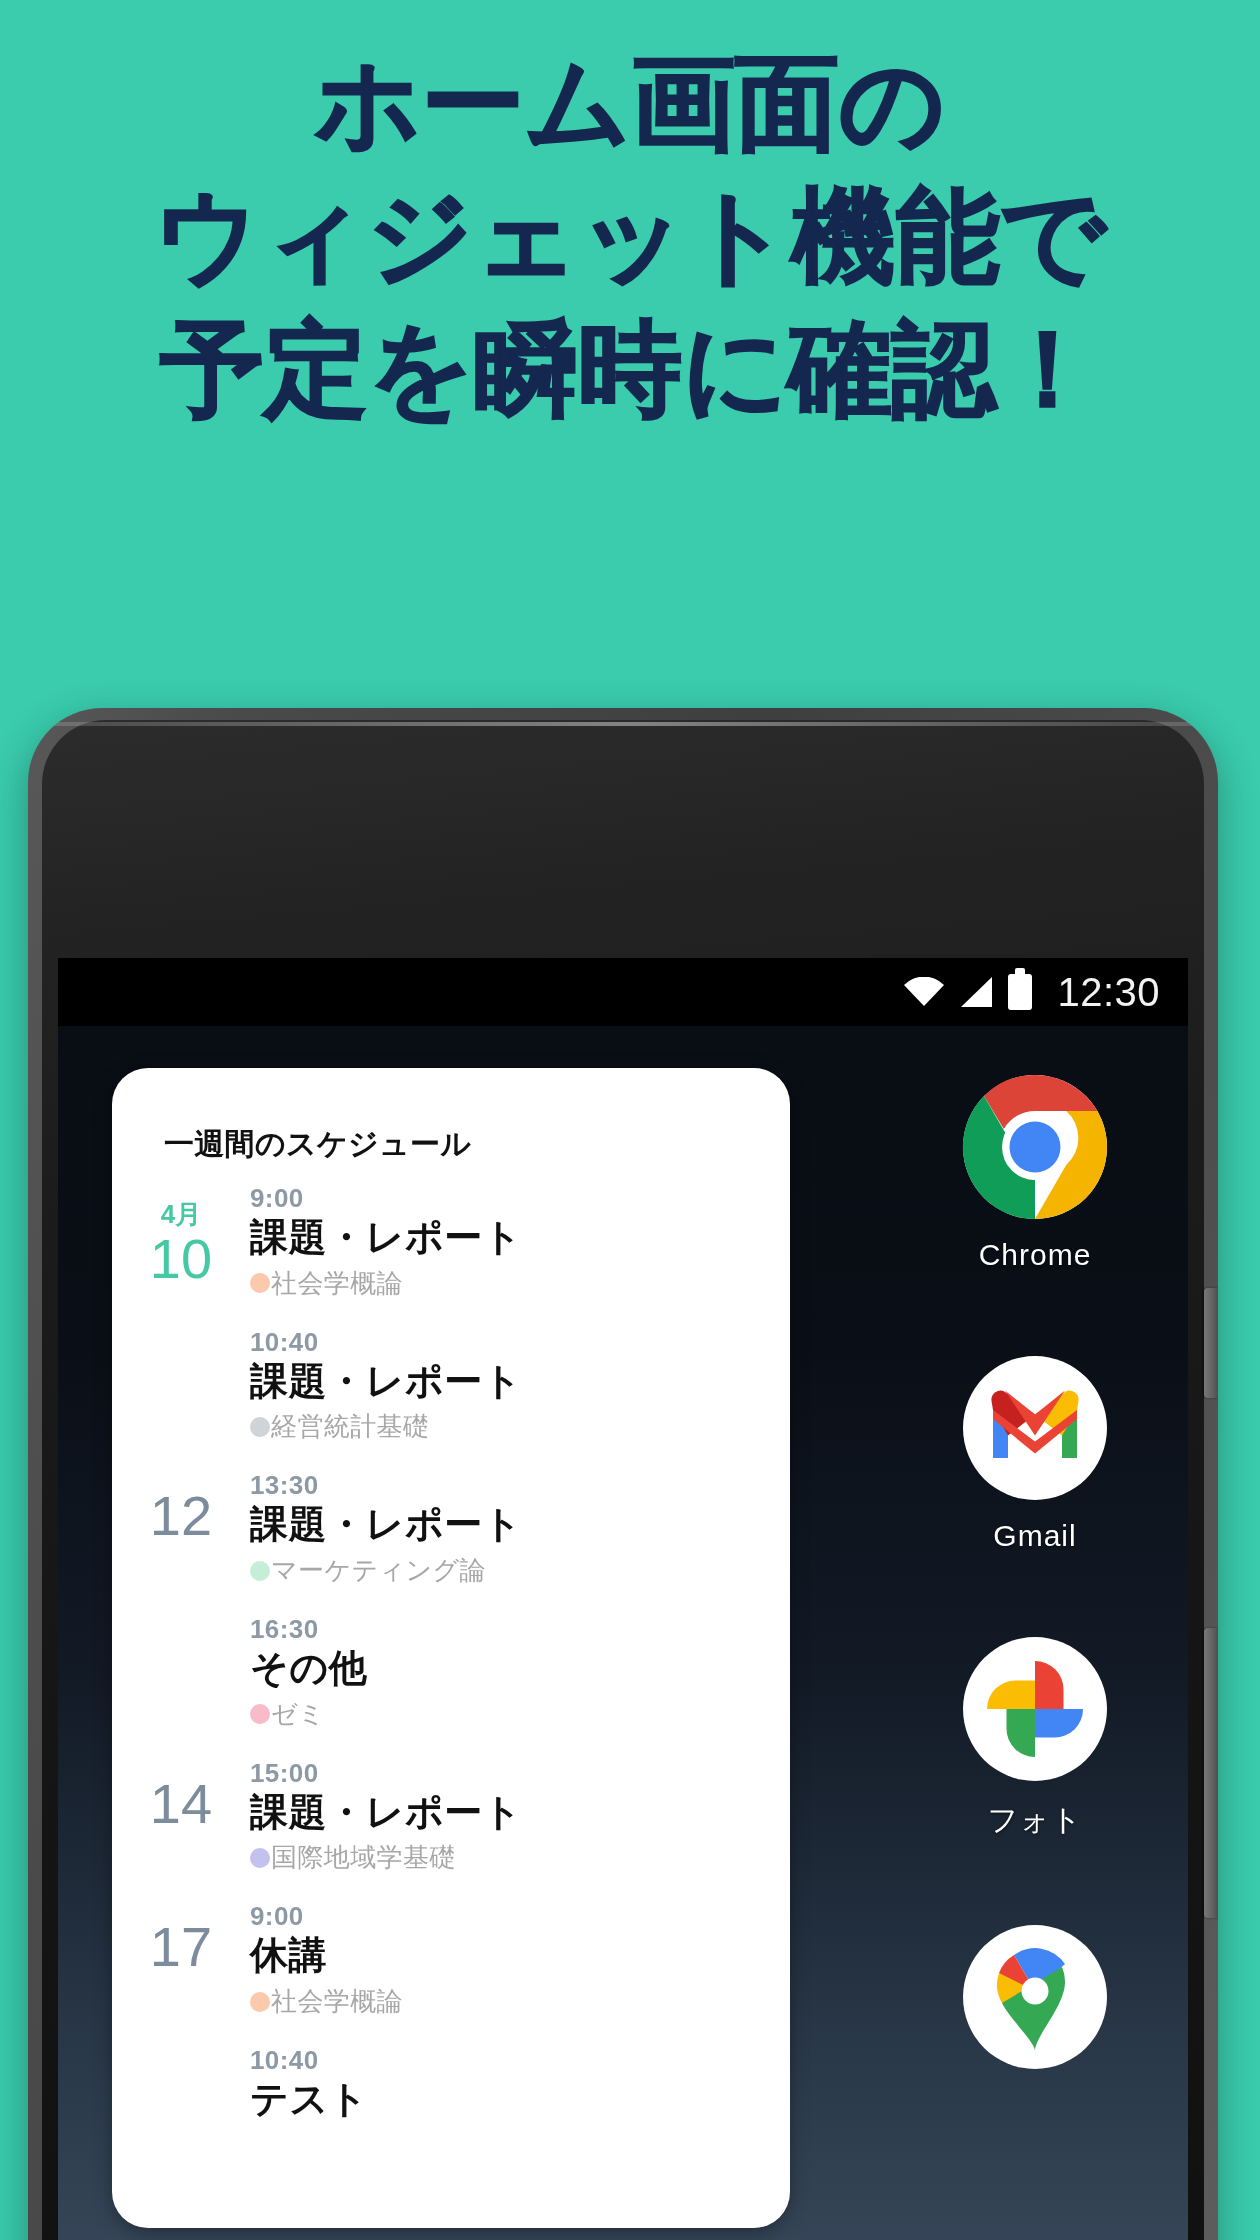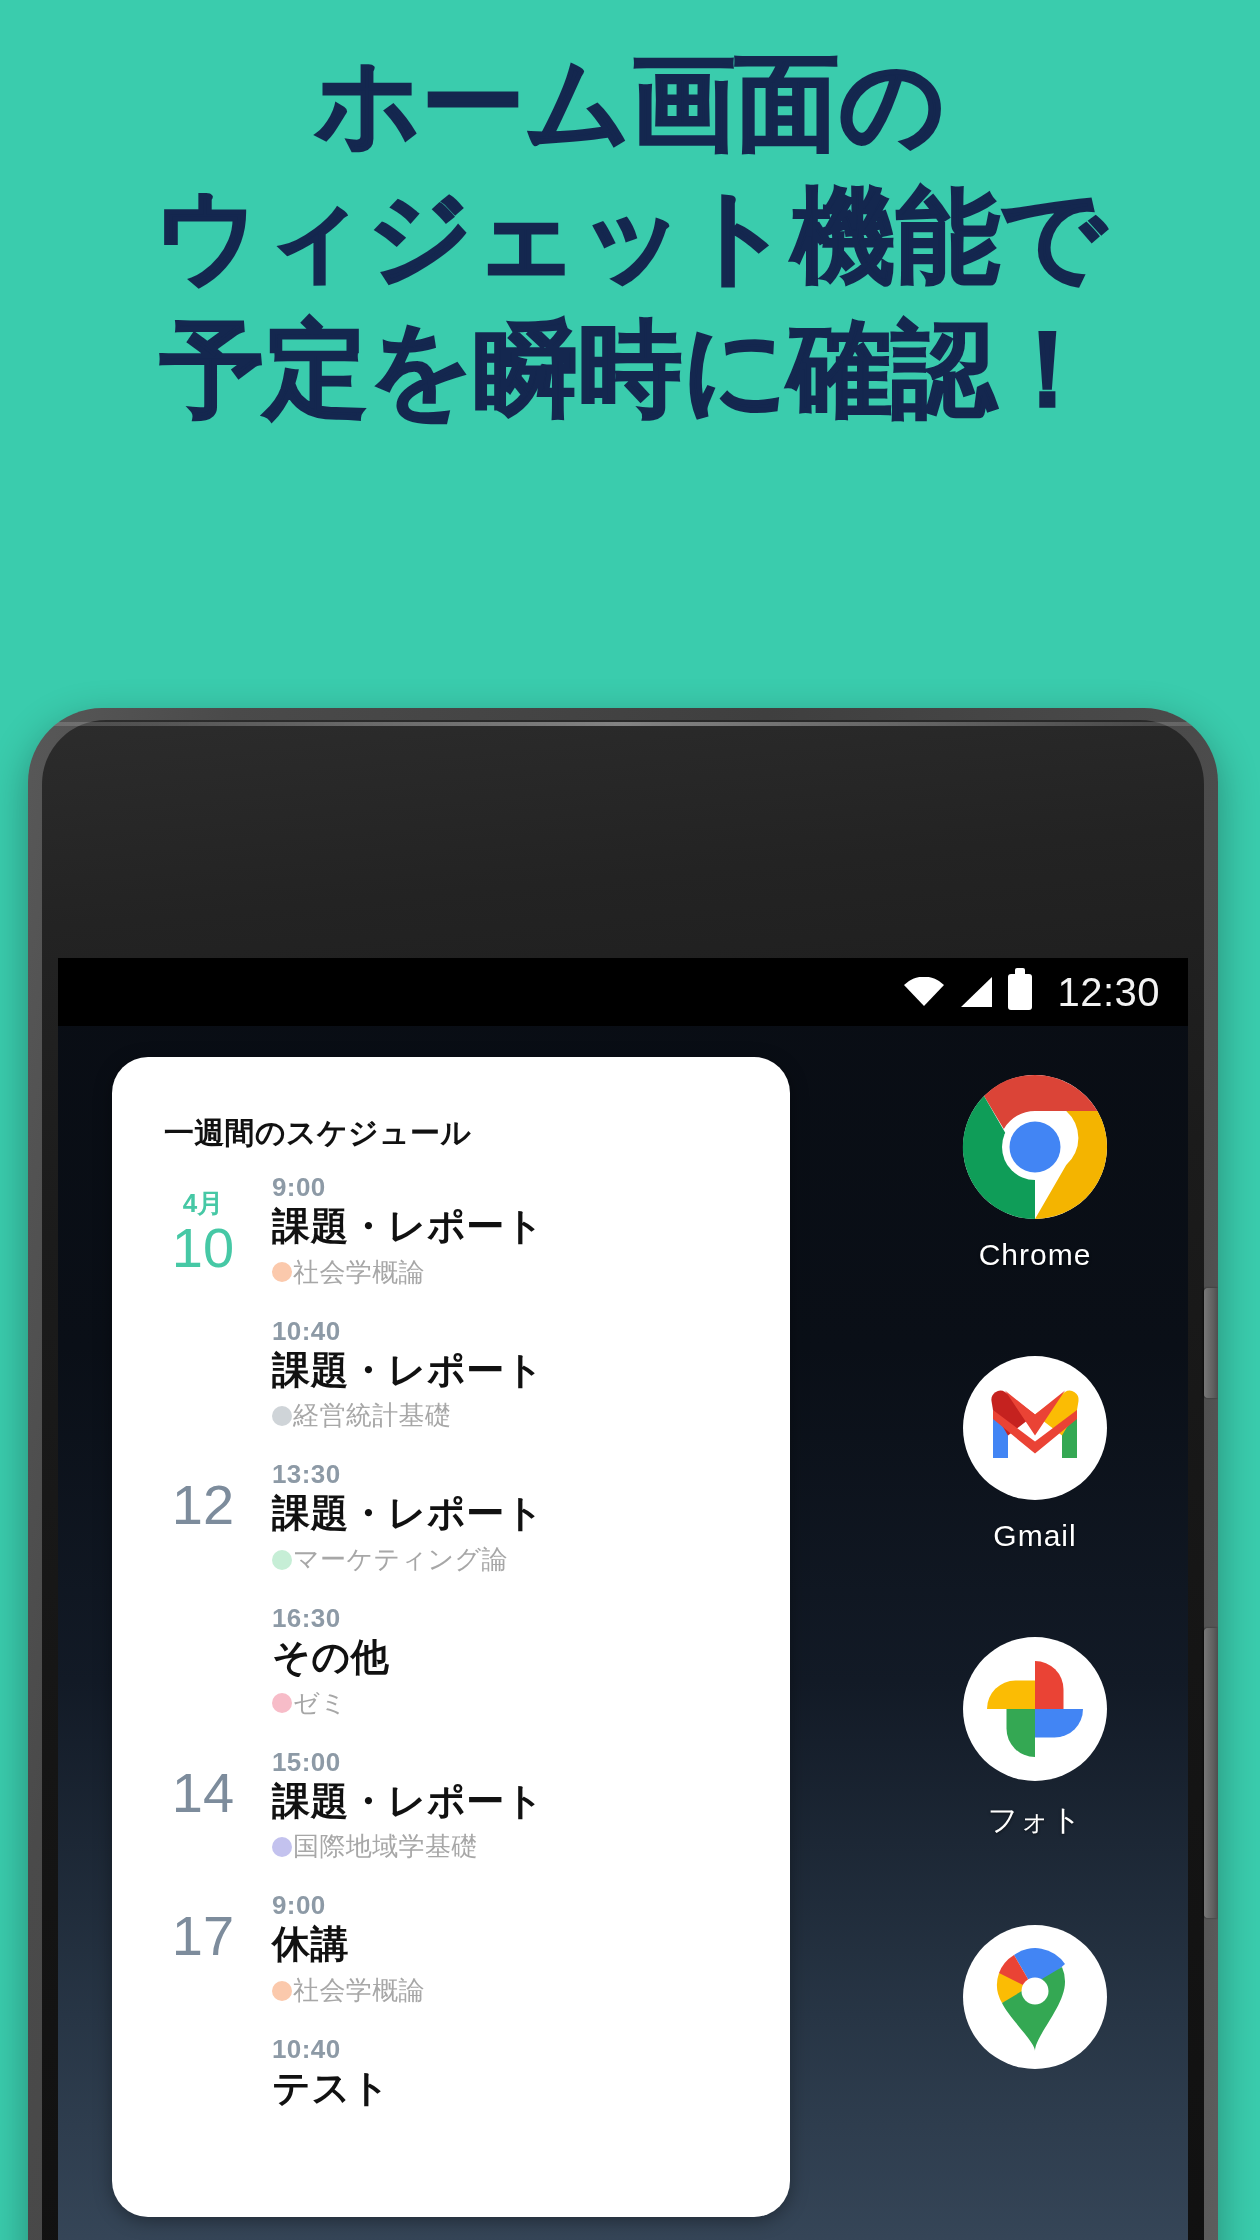--- a/index.html
+++ b/index.html
@@ -142,40 +142,39 @@
 
   
   .home {
     position:relative;
     height:calc(100% - 68px);
   }
 
   
   .widget {
     position:absolute;
-    left:54px; top:31px;
+    left:54px; top:42px;
     width:678px; height:1160px;
     background:#fff;
     border-radius:36px;
     overflow:hidden;
     box-shadow:0 4px 18px rgba(0,0,0,.35);
   }
   .widget-title {
     margin:56px 0 4px 52px;
     font-size:30px;
     font-weight:700;
     color:#111;
     letter-spacing:0.3px;
   }
   .ev-list { margin-top:18px; }
   .ev-row {
     display:flex;
     align-items:flex-start;
     padding:0 0 26px 0;
-    margin-left:22px;
   }
   .ev-datecol {
     width:138px;
     flex:0 0 138px;
     text-align:center;
     padding-top:18px;
   }
   .ev-month {
     display:block;
     font-size:26px;

